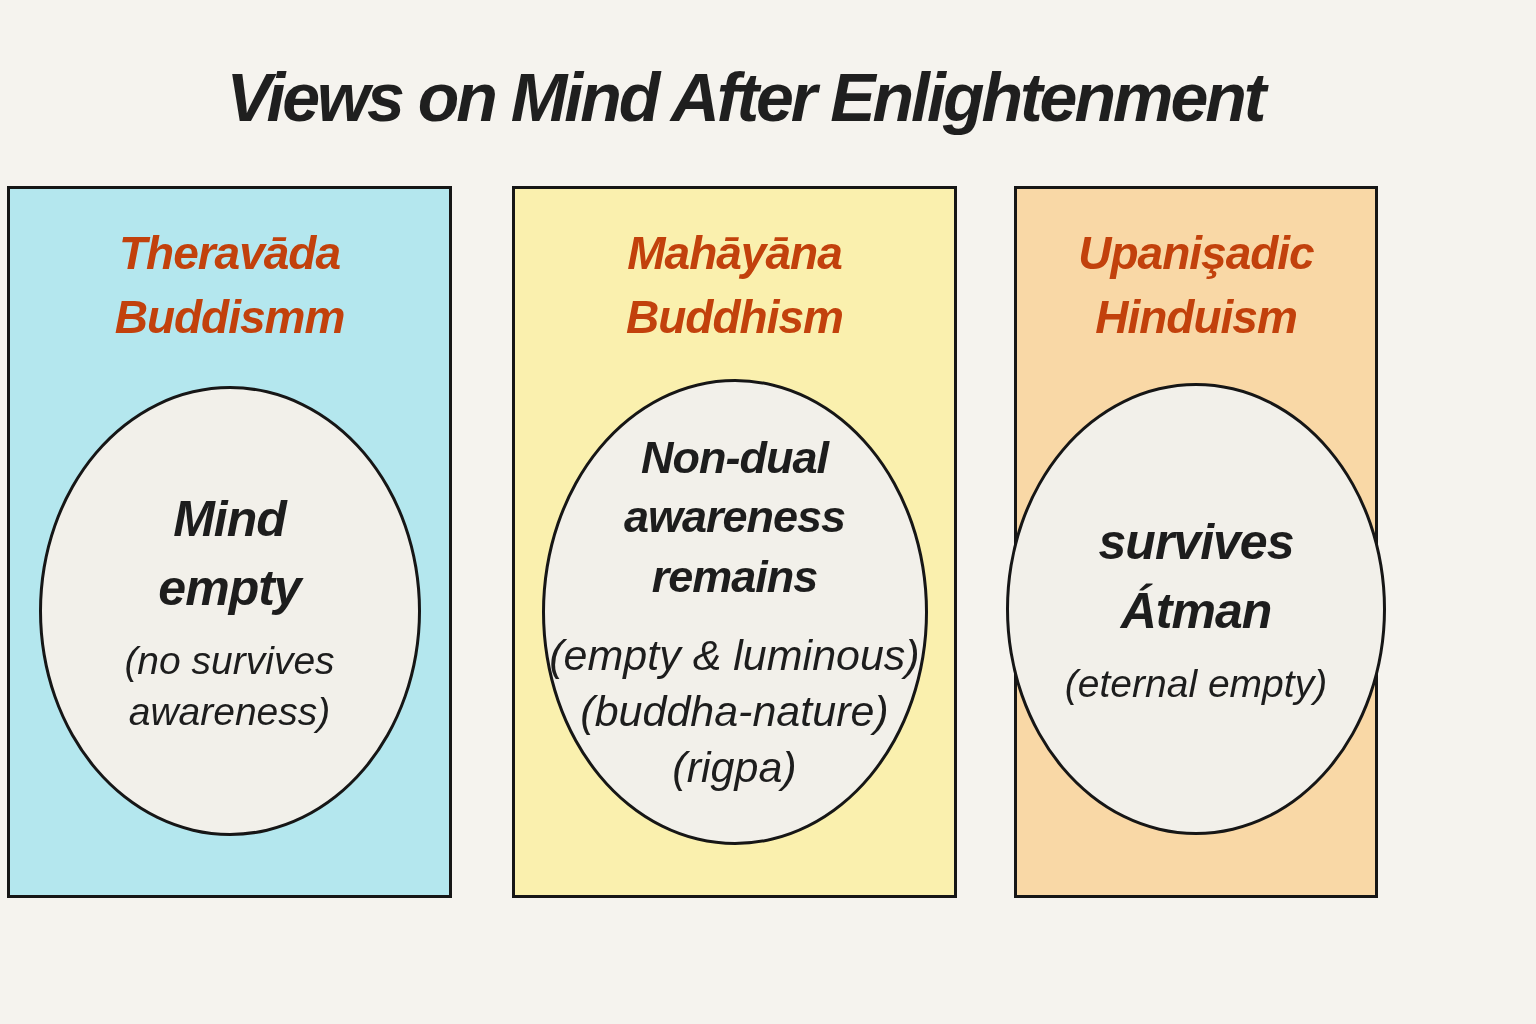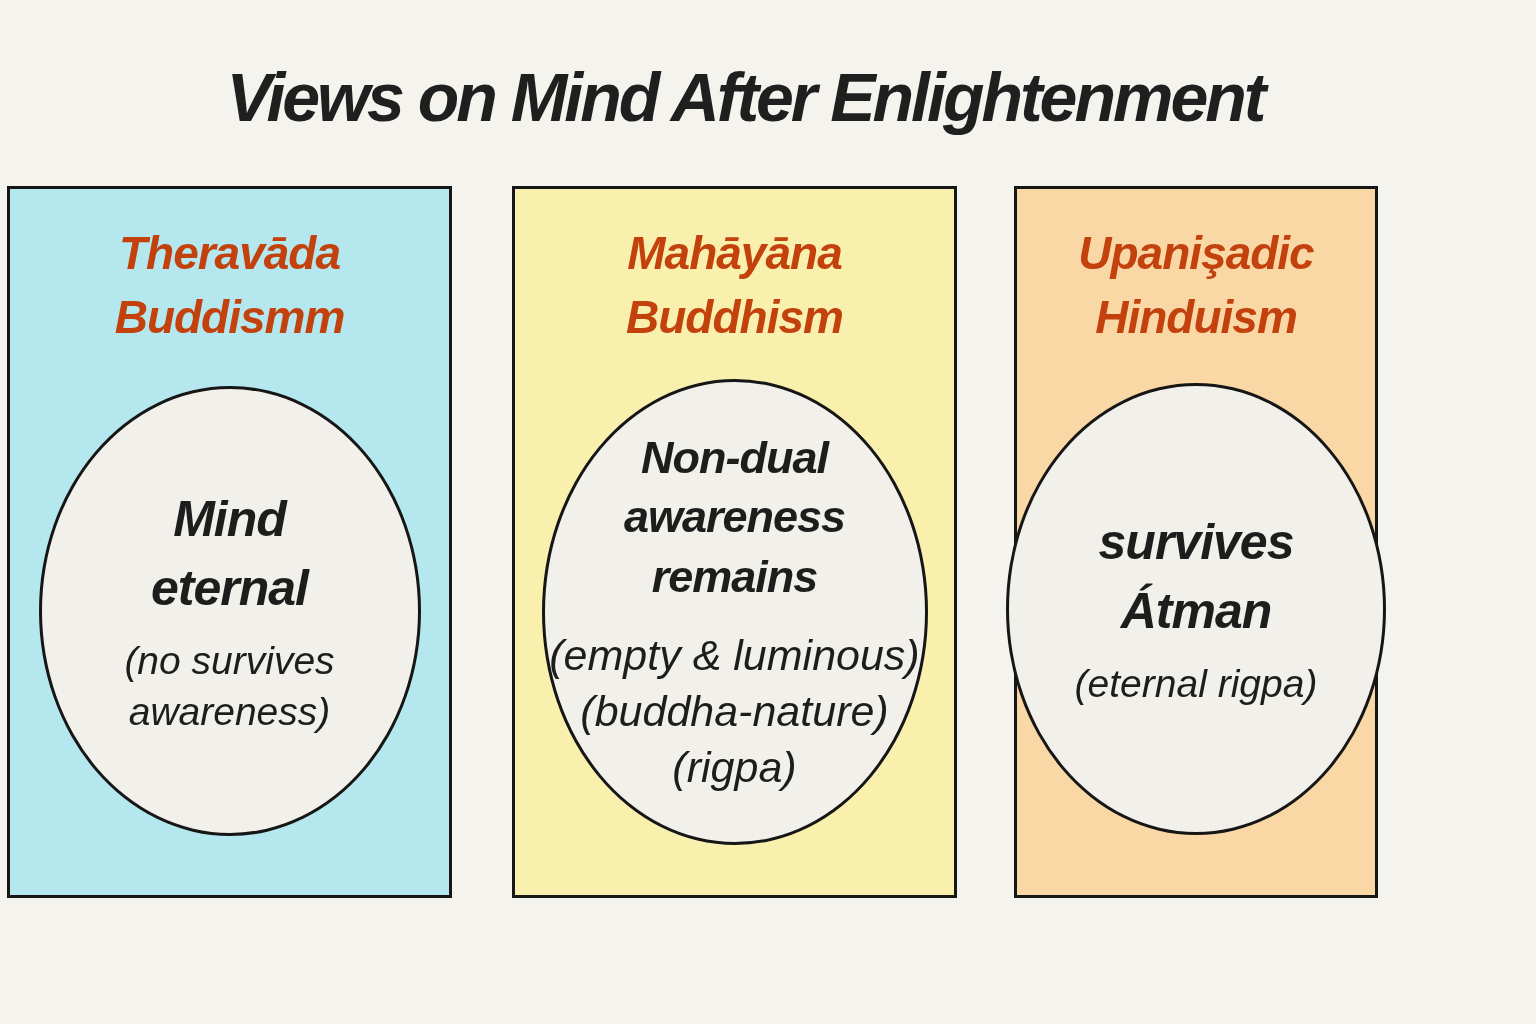--- a/index.html
+++ b/index.html
@@ -81,21 +81,21 @@
 <h1 class="title">Views on Mind After Enlightenment</h1>
 
 <div class="panel panel-1" style="background:#b4e7ee;">
   <div class="panel-header">
     <div>Theravāda</div>
     <div>Buddismm</div>
   </div>
   <div class="ellipse">
     <div>
       <div class="main-line">Mind</div>
-      <div class="main-line">eternal</div>
+      <div class="main-line">empty</div>
     </div>
     <div class="sub-block">
       <div class="sub-line">(no survives awareness)</div>
     </div>
   </div>
 </div>
 
 <div class="panel panel-2" style="background:#faf0ae;">
   <div class="panel-header">
     <div>Mahāyāna</div>
@@ -119,16 +119,16 @@
   <div class="panel-header">
     <div>Upanişadic</div>
     <div>Hinduism</div>
   </div>
   <div class="ellipse">
     <div>
       <div class="main-line">survives</div>
       <div class="main-line">Átman</div>
     </div>
     <div class="sub-block">
-      <div class="sub-line">(eternal rigpa)</div>
+      <div class="sub-line">(eternal empty)</div>
     </div>
   </div>
 </div>
 
 </body></html>

